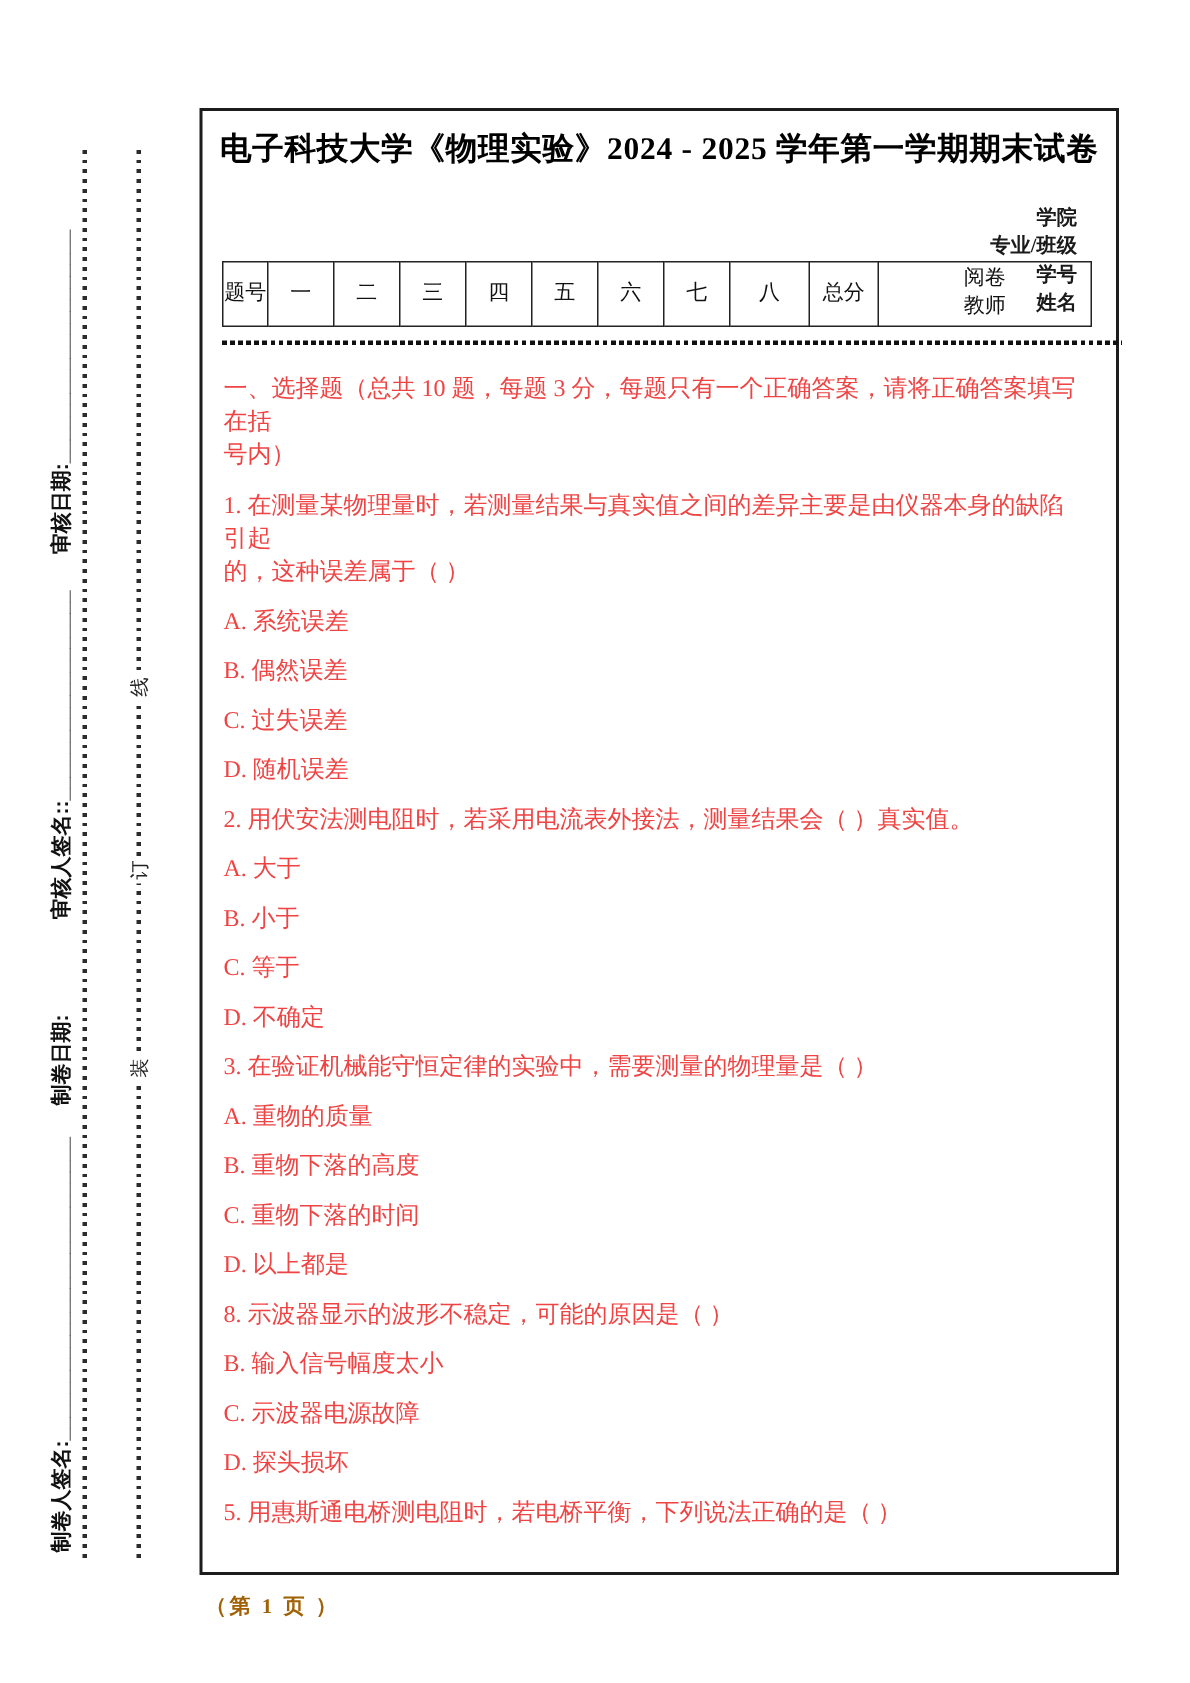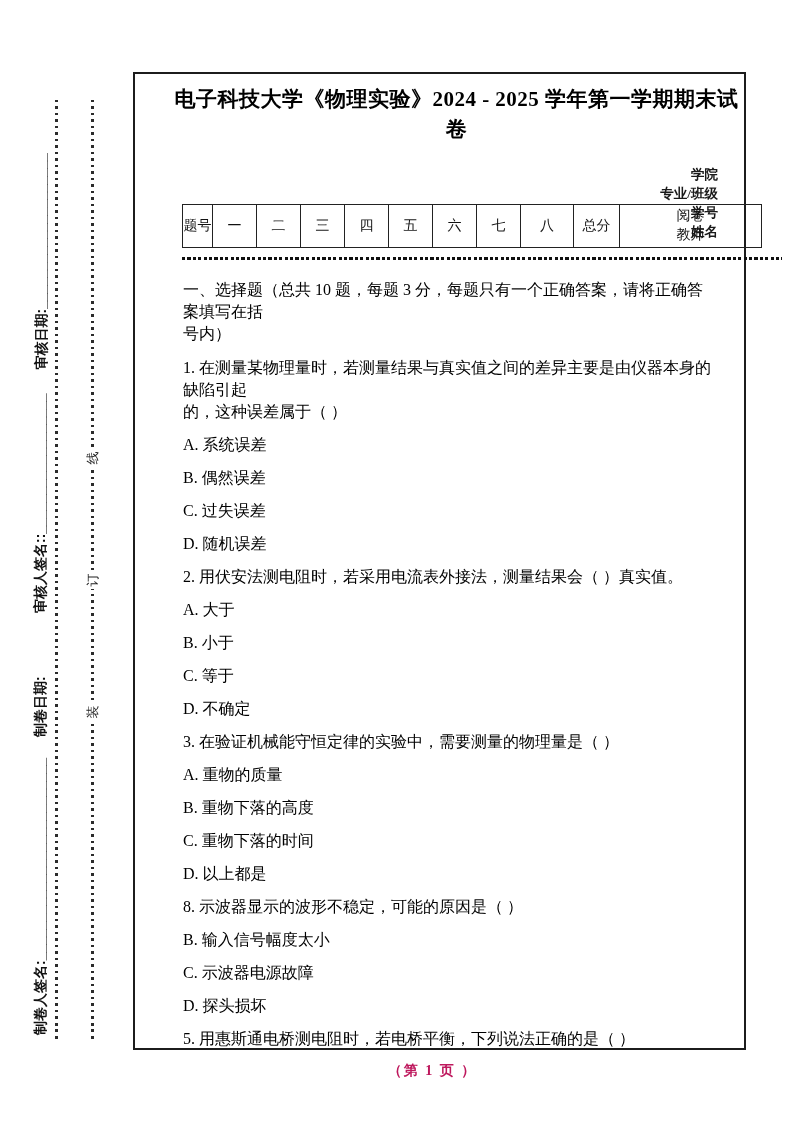--- a/index.html
+++ b/index.html
@@ -29,21 +29,21 @@
     position:absolute; left:84px; width:18px; height:18px; line-height:18px;
     background:#fff; text-align:center; font-size:13px; color:#222;
     transform:rotate(-90deg); font-family:"Liberation Sans", sans-serif;
   }
   .bchar.c1 { top:449px; }
   .bchar.c2 { top:571px; }
   .bchar.c3 { top:703px; }
   
   .sheet {
     position:absolute; left:133px; top:72px; width:613px; height:978px;
-    border:2px solid #1c1c1c; background:#fff;padding-left:34px;
+    border:2px solid #1c1c1c; background:#fff;
   }
   .title {
     margin-top:10px; text-align:center; font-size:21px; font-weight:bold;
     letter-spacing:0.5px; color:#000; line-height:30px;
   }
   .info-row {
     display:flex; align-items:flex-end; margin:22px 26px 0 30px;
     font-size:13.5px; font-weight:bold; height:20px; line-height:18px;flex-direction:column;
   }
   .info-row .lbl { white-space:nowrap; }
@@ -57,26 +57,26 @@
     border:1.4px solid #222; text-align:center; vertical-align:middle;
     padding:0; color:#111; line-height:1.35;
   }
   tr.r1 td { height:43px; }
   tr.r2 td { height:42px; }
   .wrap2 { display:inline-block; width:2.15em; line-height:1.35; }
   .dotted-sep {
     margin:9px 0 0 13px; width:600px; height:3.2px;
     background:repeating-linear-gradient(to right,#101010 0 3.2px,transparent 3.2px 5.4px);
   }
-  .qarea { margin:19px 26px 0 14px; font-size:16px; color:#000000; }
+  .qarea { margin:19px 26px 0 14px; font-size:16px; color:#ef4444; }
   .ln { line-height:22px; margin-bottom:11px; white-space:pre-line; }
   .section-t { margin-bottom:12px; }
   .footer {
-    position:absolute; left:126px; top:1062px; width:613px; text-align:center;
-    font-size:14px; font-weight:bold; letter-spacing:2px; color:#be185d;
+    position:absolute; left:137px; top:1062px; width:613px; 
+    font-size:14px; font-weight:bold; letter-spacing:2px; color:#a16207;
   }
 </style>
 </head>
 <body>
 
 <div class="page">
 
   <div class="mlabel m1">审核日期:____________________</div>
   <div class="mlabel m2">审核人签名::__________________</div>
   <div class="mlabel m3">制卷日期:</div>

